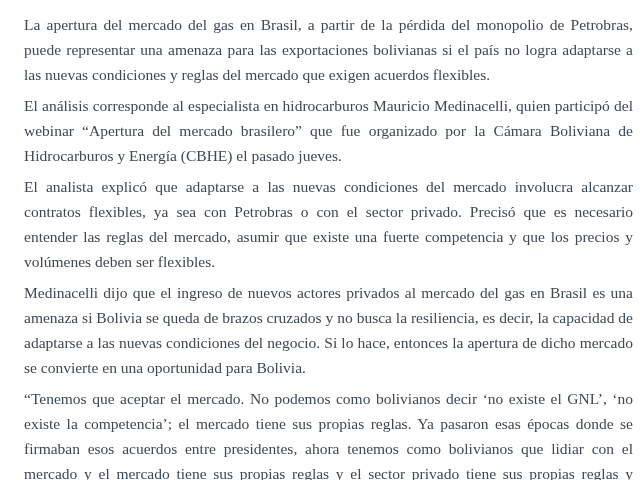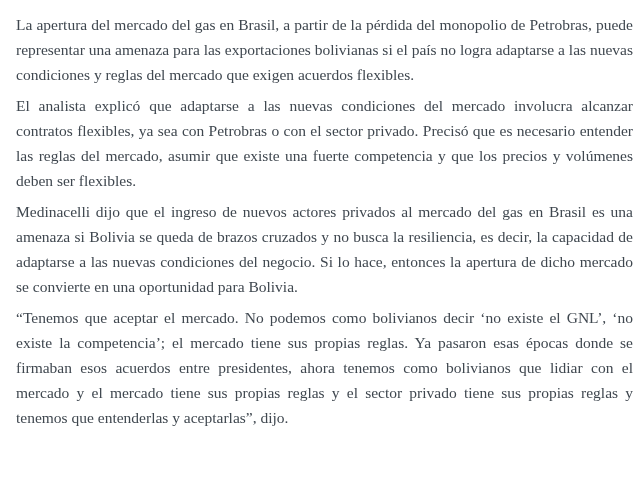--- a/index.html
+++ b/index.html
@@ -18,24 +18,25 @@
     height: 480px;
     padding: 12px 7px 0 8px;
     font-family: "Liberation Serif", "DejaVu Serif", serif;
     font-size: 15.5px;
     line-height: 25px;
     color: #3f474f;
     text-align: justify;
     overflow: hidden;
   }
   .article p {
-    margin: 0 0 6px 8px;
+    margin: 0 0 6px 16px;
   }
 </style>
 </head>
 <body>
 
 <main class="article">
   <p>La apertura del mercado del gas en Brasil, a partir de la pérdida del monopolio de Petrobras, puede representar una amenaza para las exportaciones bolivianas si el país no logra adaptarse a las nuevas condiciones y reglas del mercado que exigen acuerdos flexibles.</p>
+  <p>El análisis corresponde al especialista en hidrocarburos Mauricio Medinacelli, quien participó del webinar “Apertura del mercado brasilero” que fue organizado por la Cámara Boliviana de Hidrocarburos y Energía (CBHE) el pasado jueves.</p>
   <p>El analista explicó que adaptarse a las nuevas condiciones del mercado involucra alcanzar contratos flexibles, ya sea con Petrobras o con el sector privado. Precisó que es necesario entender las reglas del mercado, asumir que existe una fuerte competencia y que los precios y volúmenes deben ser flexibles.</p>
   <p>Medinacelli dijo que el ingreso de nuevos actores privados al mercado del gas en Brasil es una amenaza si Bolivia se queda de brazos cruzados y no busca la resiliencia, es decir, la capacidad de adaptarse a las nuevas condiciones del negocio. Si lo hace, entonces la apertura de dicho mercado se convierte en una oportunidad para Bolivia.</p>
   <p>“Tenemos que aceptar el mercado. No podemos como bolivianos decir ‘no existe el GNL’, ‘no existe la competencia’; el mercado tiene sus propias reglas. Ya pasaron esas épocas donde se firmaban esos acuerdos entre presidentes, ahora tenemos como bolivianos que lidiar con el mercado y el mercado tiene sus propias reglas y el sector privado tiene sus propias reglas y tenemos que entenderlas y aceptarlas”, dijo.</p>
 </main>
 
 </body></html>

